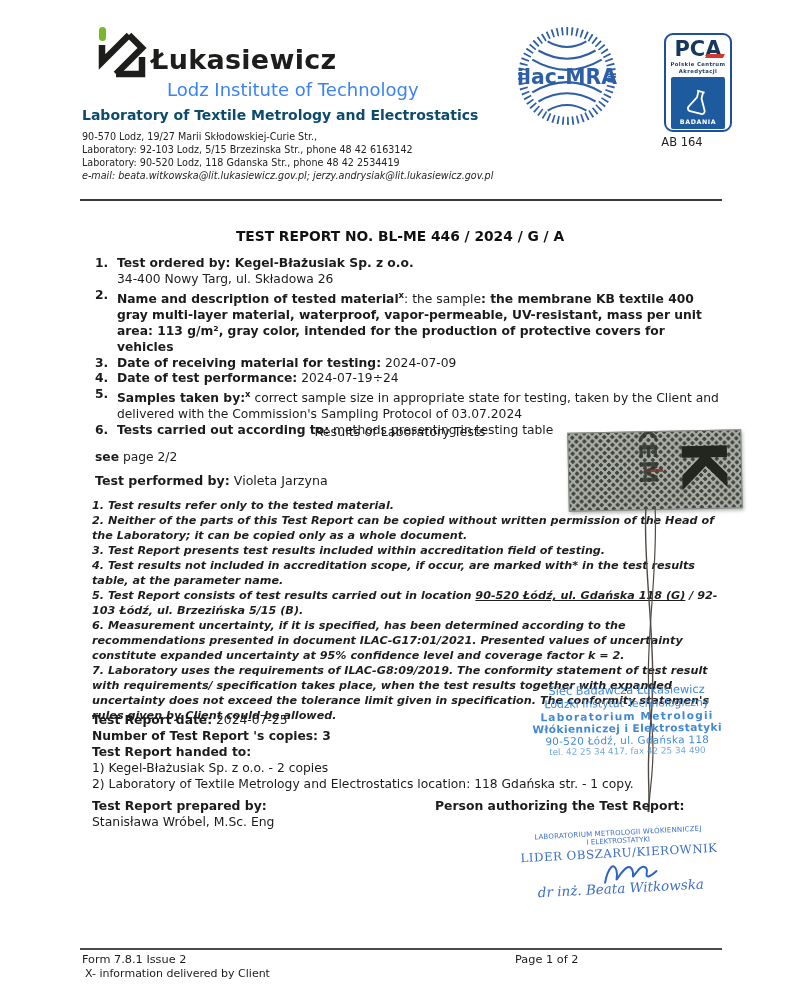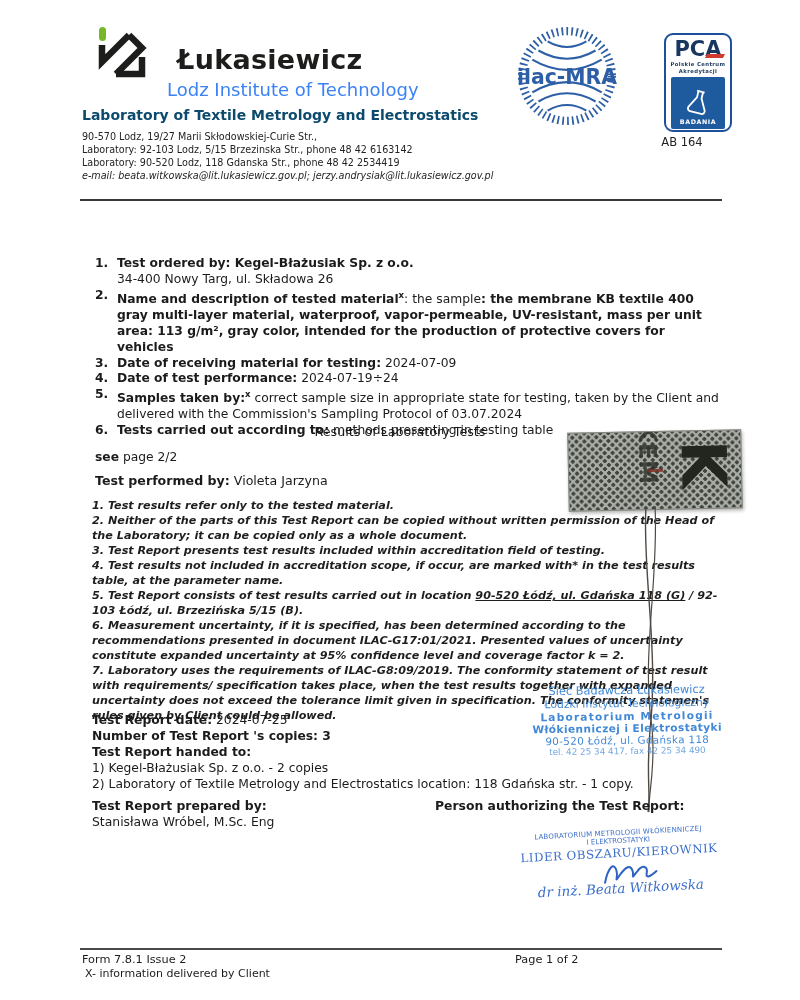--- a/index.html
+++ b/index.html
@@ -1,21 +1,21 @@
 <!DOCTYPE html>
 <html><head>
 <meta charset="utf-8">
 <style>
   html,body{margin:0;padding:0;background:#e8e8e8;}
   .page{position:relative;width:800px;height:1000px;background:#ffffff;overflow:hidden;
         font-family:"DejaVu Sans","Liberation Sans",sans-serif;color:#1b1b1b;margin:0 auto;}
 
   
   .brand-glyph{position:absolute;left:95px;top:26px;}
-  .brand-name{position:absolute;left:151px;top:44px;font-size:27px;font-weight:bold;color:#1d1d1b;letter-spacing:.3px;margin-left:26px;}
+  .brand-name{position:absolute;left:151px;top:44px;font-size:27px;font-weight:bold;color:#1d1d1b;letter-spacing:.3px;}
   .brand-sub{position:absolute;left:167px;top:79px;font-size:18px;color:#3b82f6;}
   .lab-title{position:absolute;left:82px;top:107px;font-size:14px;font-weight:bold;color:#0c4a6e;}
   .addr{position:absolute;left:82px;top:131px;font-size:9.6px;line-height:12.9px;color:#232323;}
   .addr .email{font-style:italic;}
   .hr1{position:absolute;left:80px;top:199px;width:642px;height:2px;background:#3a3a3a;}
 
   
   .ilac{position:absolute;left:516px;top:25px;}
   .pca{position:absolute;left:648px;top:33px;width:68px;height:99px;border:2.5px solid #1c4f9c;border-radius:9px;
        box-sizing:border-box;display:flex;flex-direction:column;align-items:center;padding-top:4px;background:#fff;margin-left:16px;}
@@ -130,20 +130,21 @@
       <svg width="26" height="30" viewBox="0 0 20 22">
         <g transform="rotate(14 10 11)">
           <path d="M7 2 L13 2 M8.2 2 L8.2 7 L3.6 15.5 A2.2 2.2 0 0 0 5.6 18.6 L14.4 18.6 A2.2 2.2 0 0 0 16.4 15.5 L11.8 7 L11.8 2" fill="none" stroke="#ffffff" stroke-width="1.4"></path>
         </g>
       </svg>
       <div class="pca-badania">BADANIA</div>
     </div>
   </div>
   <div class="ab">AB 164</div>
 
+  <div class="rpt-title">TEST REPORT NO.  BL-ME 446 / 2024 / G / A</div>
 
   <div class="list">
     <div class="item">
       <span class="no">1.</span>
       <span class="b">Test ordered by: Kegel-Błażusiak Sp. z o.o.</span>
       <div>34-400 Nowy Targ, ul. Składowa 26</div>
     </div>
     <div class="item">
       <span class="no">2.</span><span class="b">Name and description of tested material</span><sup>x</sup><span>: the sample</span><span class="b">: the membrane KB textile 400 gray multi-layer material, waterproof, vapor-permeable, UV-resistant, mass per unit area: 113 g/m², gray color, intended for the production of protective covers for vehicles</span>
     </div>

